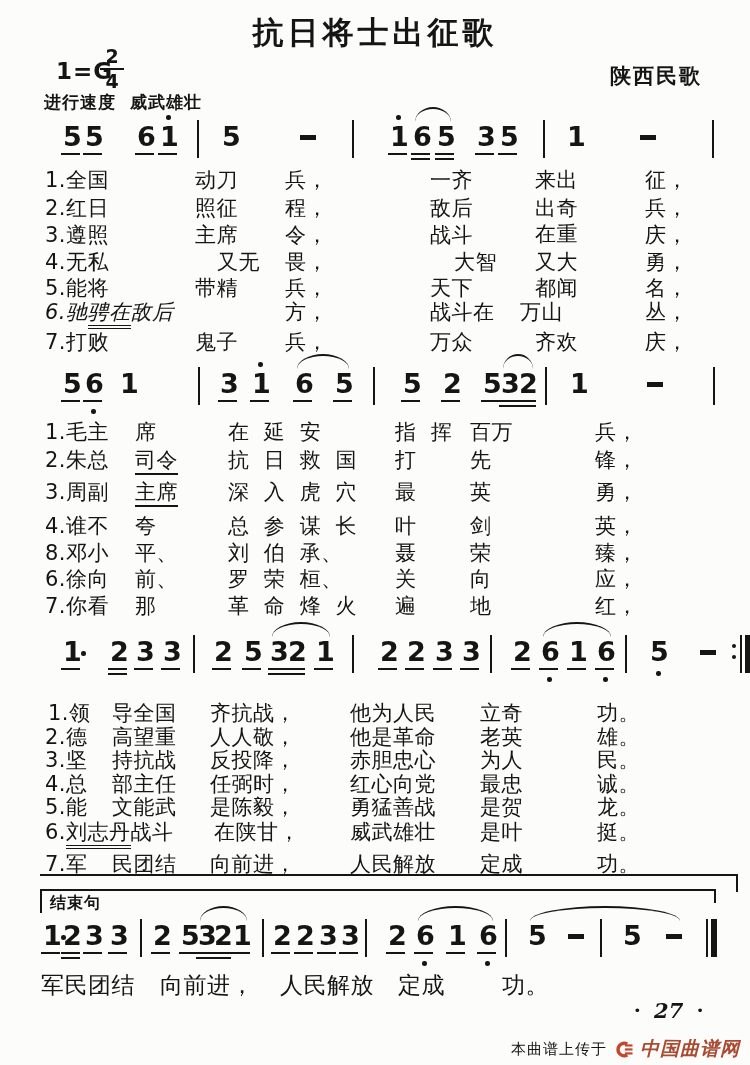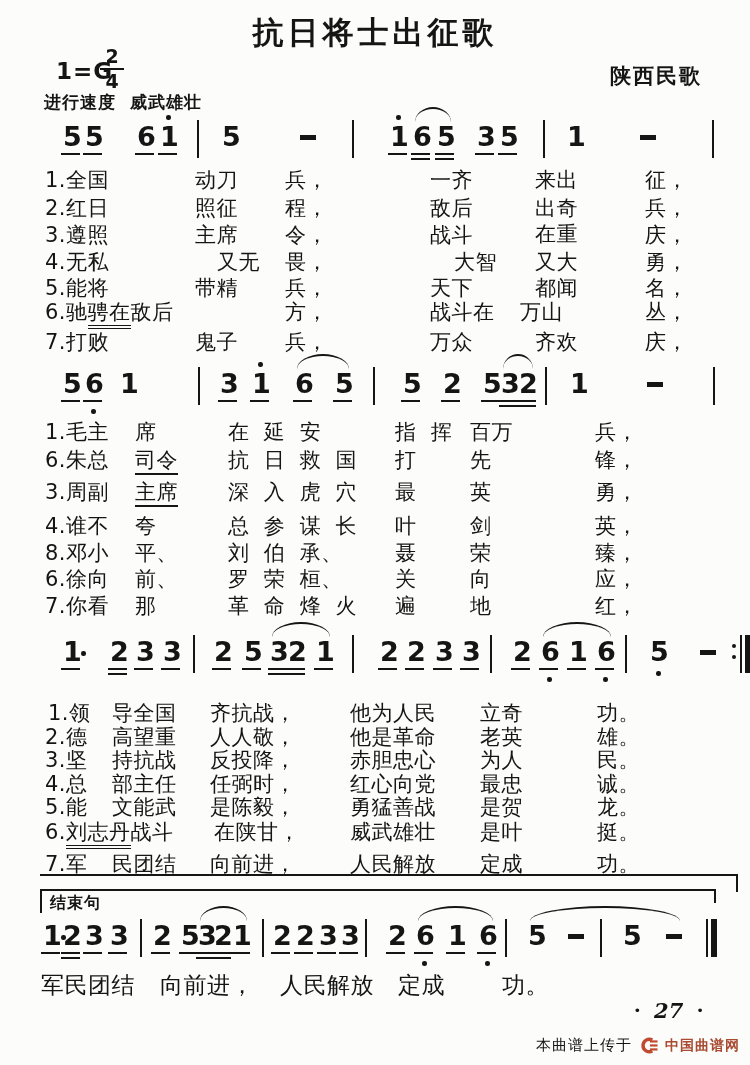--- a/index.html
+++ b/index.html
@@ -25,21 +25,21 @@
   .u1{border-bottom:2px solid #151515;padding-bottom:1px;}
   .u2{border-bottom:4px double #151515;padding-bottom:1px;}
   .hline{position:absolute;height:2.2px;background:#151515;}
   .vtick{position:absolute;width:2.2px;background:#151515;}
   .volta-label{position:absolute;font-size:16px;font-weight:bold;letter-spacing:1px;}
   .pagenum{position:absolute;right:46px;top:998px;font-size:21px;display:flex;align-items:center;gap:13px;}
   .pagenum .num{font-family:"DejaVu Serif","Liberation Serif",serif;font-weight:bold;font-style:italic;font-size:21px;}
   .pagenum .dot{font-size:13px;}
   .footer{position:absolute;right:10px;top:1036px;display:flex;align-items:center;gap:7px;}
   .footer .pre{font-size:15px;letter-spacing:1px;}
-  .footer .site{font-size:14px;font-weight:bold;letter-spacing:1px;}
+  .footer .site{font-size:19px;font-weight:bold;font-style:italic;letter-spacing:1px;}
 </style>
 </head>
 <body>
 
 <div id="sheet">
   <div class="title">抗日将士出征歌</div>
 
   <div class="keysig">1=G</div>
   <div class="meter">
     <div>2</div>
@@ -246,38 +246,38 @@
       <div class="lyric" style="left: 285px; top: 250px;">畏，</div>
       <div class="lyric" style="left: 430px; top: 250px; margin-left: 24px;">大智</div>
       <div class="lyric" style="left: 535px; top: 250px;">又大</div>
       <div class="lyric" style="left: 645px; top: 250px;">勇，</div>
       <div class="lyric" style="left: 45px; top: 276px;">5.能将</div>
       <div class="lyric" style="left: 195px; top: 276px;">带精</div>
       <div class="lyric" style="left: 285px; top: 276px;">兵，</div>
       <div class="lyric" style="left: 430px; top: 276px;">天下</div>
       <div class="lyric" style="left: 535px; top: 276px;">都闻</div>
       <div class="lyric" style="left: 645px; top: 276px;">名，</div>
-      <div class="lyric" style="left: 45px; top: 300px;"><span>6.驰</span><span class="u2">骋在</span><span>敌后</span></div>
+      <div class="lyric" style="left: 45px; top: 300px; font-style: italic;"><span>6.驰</span><span class="u2">骋在</span><span>敌后</span></div>
       <div class="lyric" style="left: 285px; top: 300px;">方，</div>
       <div class="lyric" style="left: 430px; top: 300px;">战斗在</div>
       <div class="lyric" style="left: 520px; top: 300px;">万山</div>
       <div class="lyric" style="left: 645px; top: 300px;">丛，</div>
       <div class="lyric" style="left: 45px; top: 330px;">7.打败</div>
       <div class="lyric" style="left: 195px; top: 330px;">鬼子</div>
       <div class="lyric" style="left: 285px; top: 330px;">兵，</div>
       <div class="lyric" style="left: 430px; top: 330px;">万众</div>
       <div class="lyric" style="left: 535px; top: 330px;">齐欢</div>
       <div class="lyric" style="left: 645px; top: 330px;">庆，</div>
       <div class="lyric" style="left: 45px; top: 420px;">1.毛主</div>
       <div class="lyric" style="left: 135px; top: 420px;">席</div>
       <div class="lyric" style="left: 228px; top: 420px;">在  延  安</div>
       <div class="lyric" style="left: 395px; top: 420px;">指  挥</div>
       <div class="lyric" style="left: 470px; top: 420px;">百万</div>
       <div class="lyric" style="left: 595px; top: 420px;">兵，</div>
-      <div class="lyric" style="left: 45px; top: 448px;">6.朱总</div>
+      <div class="lyric" style="left: 45px; top: 448px;">2.朱总</div>
       <div class="lyric" style="left: 135px; top: 448px;"><span class="u1">司令</span></div>
       <div class="lyric" style="left: 228px; top: 448px;">抗  日  救  国</div>
       <div class="lyric" style="left: 395px; top: 448px;">打</div>
       <div class="lyric" style="left: 470px; top: 448px;">先</div>
       <div class="lyric" style="left: 595px; top: 448px;">锋，</div>
       <div class="lyric" style="left: 45px; top: 480px;">3.周副</div>
       <div class="lyric" style="left: 135px; top: 480px;"><span class="u1">主席</span></div>
       <div class="lyric" style="left: 228px; top: 480px;">深  入  虎  穴</div>
       <div class="lyric" style="left: 395px; top: 480px;">最</div>
       <div class="lyric" style="left: 470px; top: 480px;">英</div>

